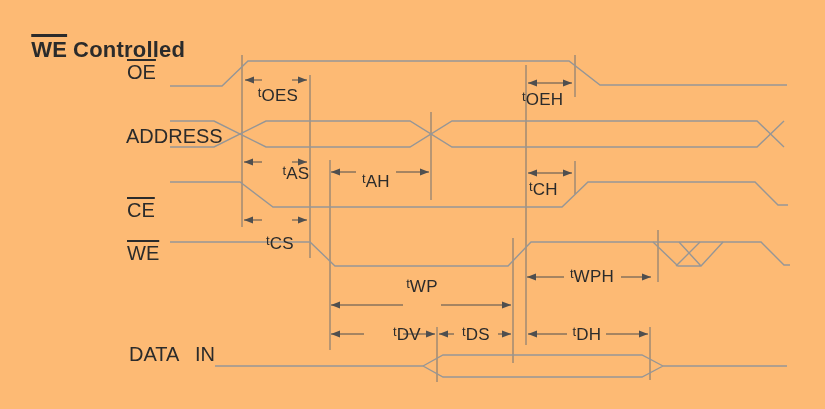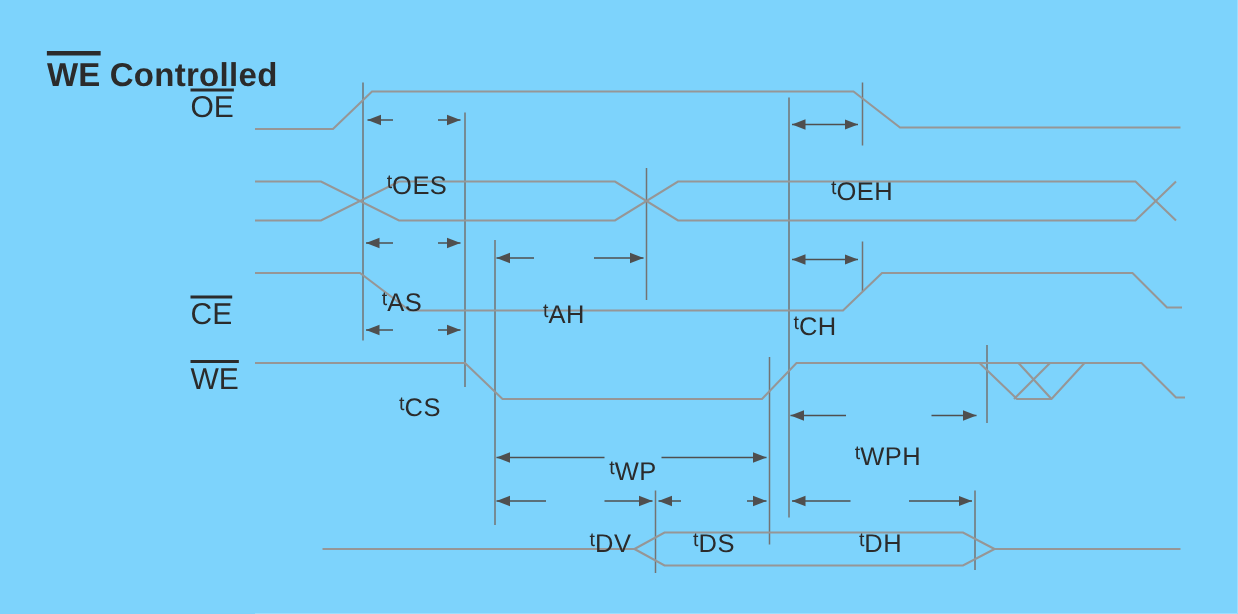--- a/index.html
+++ b/index.html
@@ -1,40 +1,40 @@
 <!DOCTYPE html>
 <html><head>
 <meta charset="utf-8">
 <style>
   html,body{margin:0;padding:0;}
   body{
     width:825px;height:409px;overflow:hidden;background:#ffffff;
     font-family:"Liberation Sans", sans-serif;color:#2b2b2b;
   }
-  .canvas{position:relative;width:825px;height:409px;background:#7dd3fc;}
+  .canvas{position:relative;width:825px;height:409px;background:#fdba74;}
   .diagram-svg{position:absolute;left:0;top:0;}
 
   .page-title{
     position:absolute;left:6px;top:11px;font-size:22px;font-weight:bold;
     letter-spacing:0.2px;white-space:pre;
   }
   .page-title .ovl{
     text-decoration:overline;text-decoration-thickness:2.5px;
   }
   .page-title .rest{margin-left:6px;}
 
   .sig-label{
     position:absolute;font-size:20px;line-height:1;white-space:pre;
   }
   .sig-label.ovl{
     text-decoration:overline;text-decoration-thickness:1.5px;
   }
 
   .tlabel{
-    position:absolute;white-space:nowrap;line-height:1;margin-top:28px;
+    position:absolute;white-space:nowrap;line-height:1;
   }
   .tlabel.ctr{transform:translateX(-50%);}
   .tlabel .tp{
     font-size:13px;vertical-align:4px;
   }
   .tlabel .ts{
     font-size:17px;letter-spacing:0.3px;
   }
 </style>
 </head>
@@ -98,26 +98,28 @@
       <path d="M528,334 H567" marker-start="url(#mL)"></path>
       <path d="M606,334 H648" marker-end="url(#mR)"></path>
     </g>
   </svg>
 
   <div class="page-title">
     <span class="ovl">WE</span><span class="rest">Controlled</span>
   </div>
 
   <div class="sig-label ovl" style="left:127px;top:62px">OE</div>
+  <div class="sig-label" style="left:126px;top:126px">ADDRESS</div>
   <div class="sig-label ovl" style="left:127px;top:200px">CE</div>
   <div class="sig-label ovl" style="left:127px;top:243px">WE</div>
+  <div class="sig-label" style="left:129px;top:344px">DATA   IN</div>
 
   <div class="tlabel ctr" style="left:278px;top:86px"><span class="tp">t</span><span class="ts">OES</span></div>
-  <div class="tlabel" style="left:554px;top:90px"><span class="tp">t</span><span class="ts">OEH</span></div>
-  <div class="tlabel ctr" style="left:268px;top:164px"><span class="tp">t</span><span class="ts">AS</span></div>
+  <div class="tlabel" style="left:522px;top:90px"><span class="tp">t</span><span class="ts">OEH</span></div>
+  <div class="tlabel ctr" style="left:296px;top:164px"><span class="tp">t</span><span class="ts">AS</span></div>
   <div class="tlabel ctr" style="left:376px;top:172px"><span class="tp">t</span><span class="ts">AH</span></div>
   <div class="tlabel ctr" style="left:280px;top:234px"><span class="tp">t</span><span class="ts">CS</span></div>
   <div class="tlabel" style="left:529px;top:180px"><span class="tp">t</span><span class="ts">CH</span></div>
   <div class="tlabel ctr" style="left:422px;top:277px"><span class="tp">t</span><span class="ts">WP</span></div>
   <div class="tlabel ctr" style="left:592px;top:267px"><span class="tp">t</span><span class="ts">WPH</span></div>
   <div class="tlabel ctr" style="left:407px;top:325px"><span class="tp">t</span><span class="ts">DV</span></div>
   <div class="tlabel ctr" style="left:476px;top:325px"><span class="tp">t</span><span class="ts">DS</span></div>
   <div class="tlabel ctr" style="left:587px;top:325px"><span class="tp">t</span><span class="ts">DH</span></div>
 
 </div>

